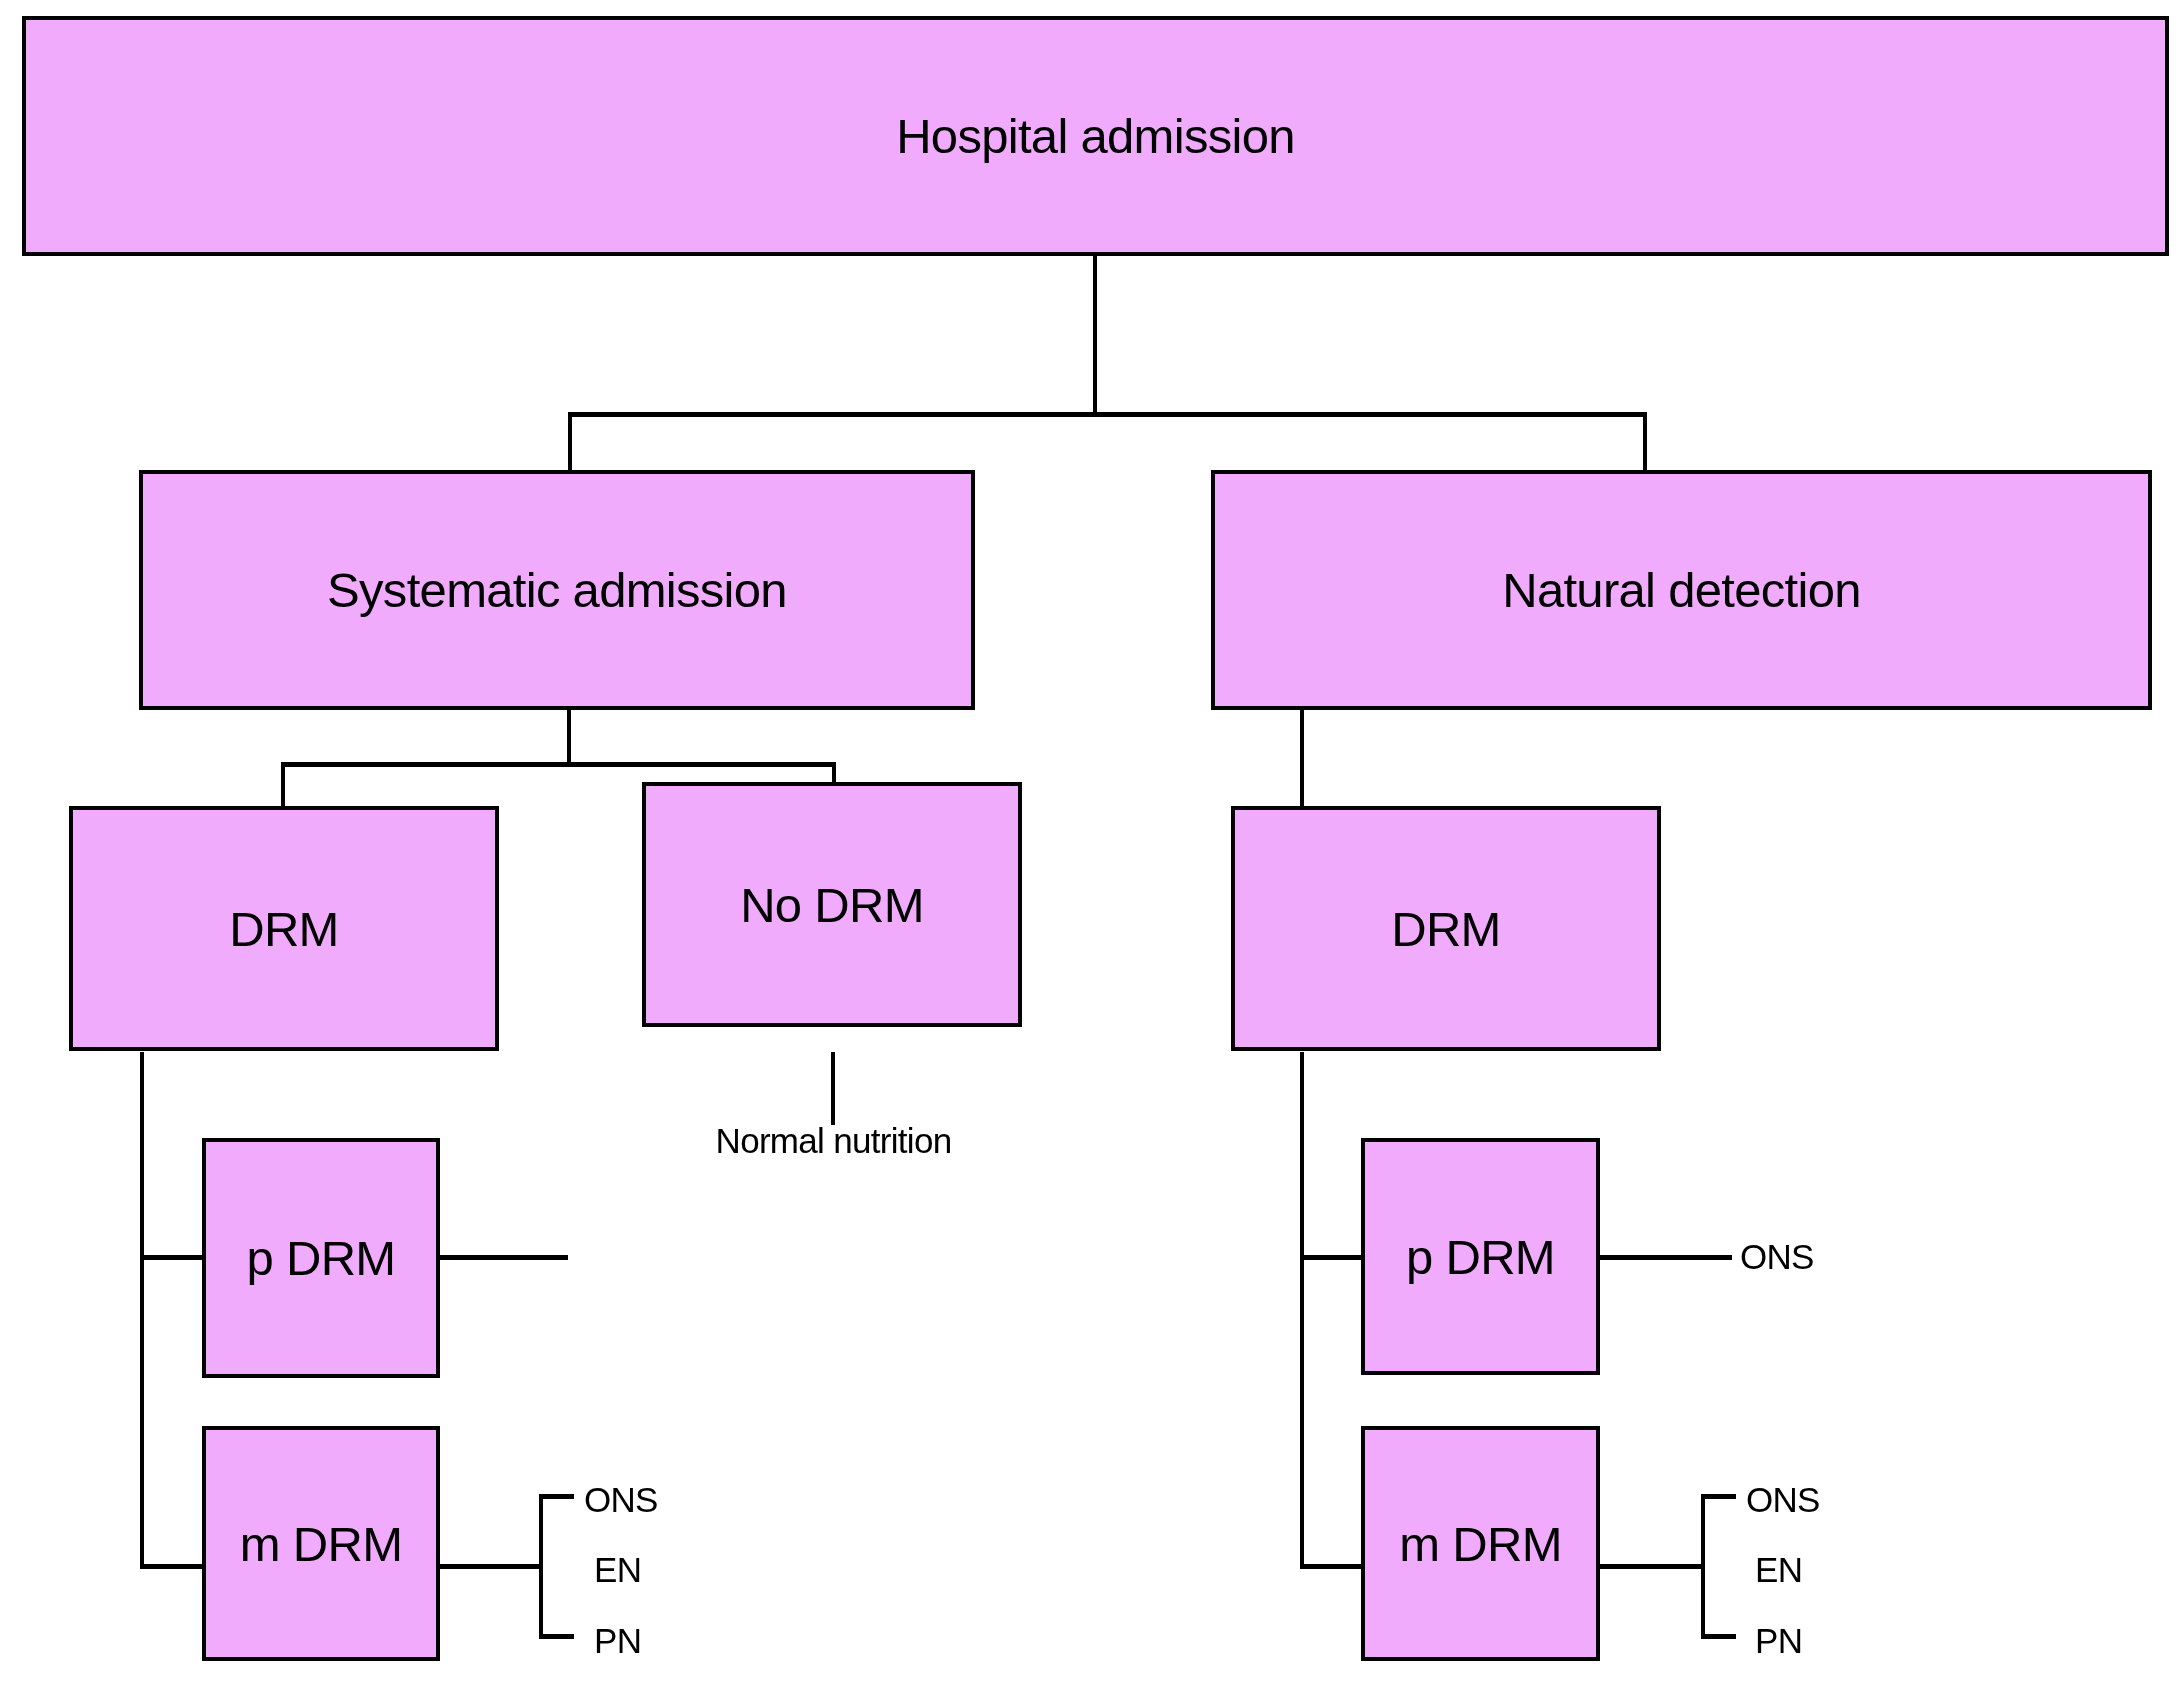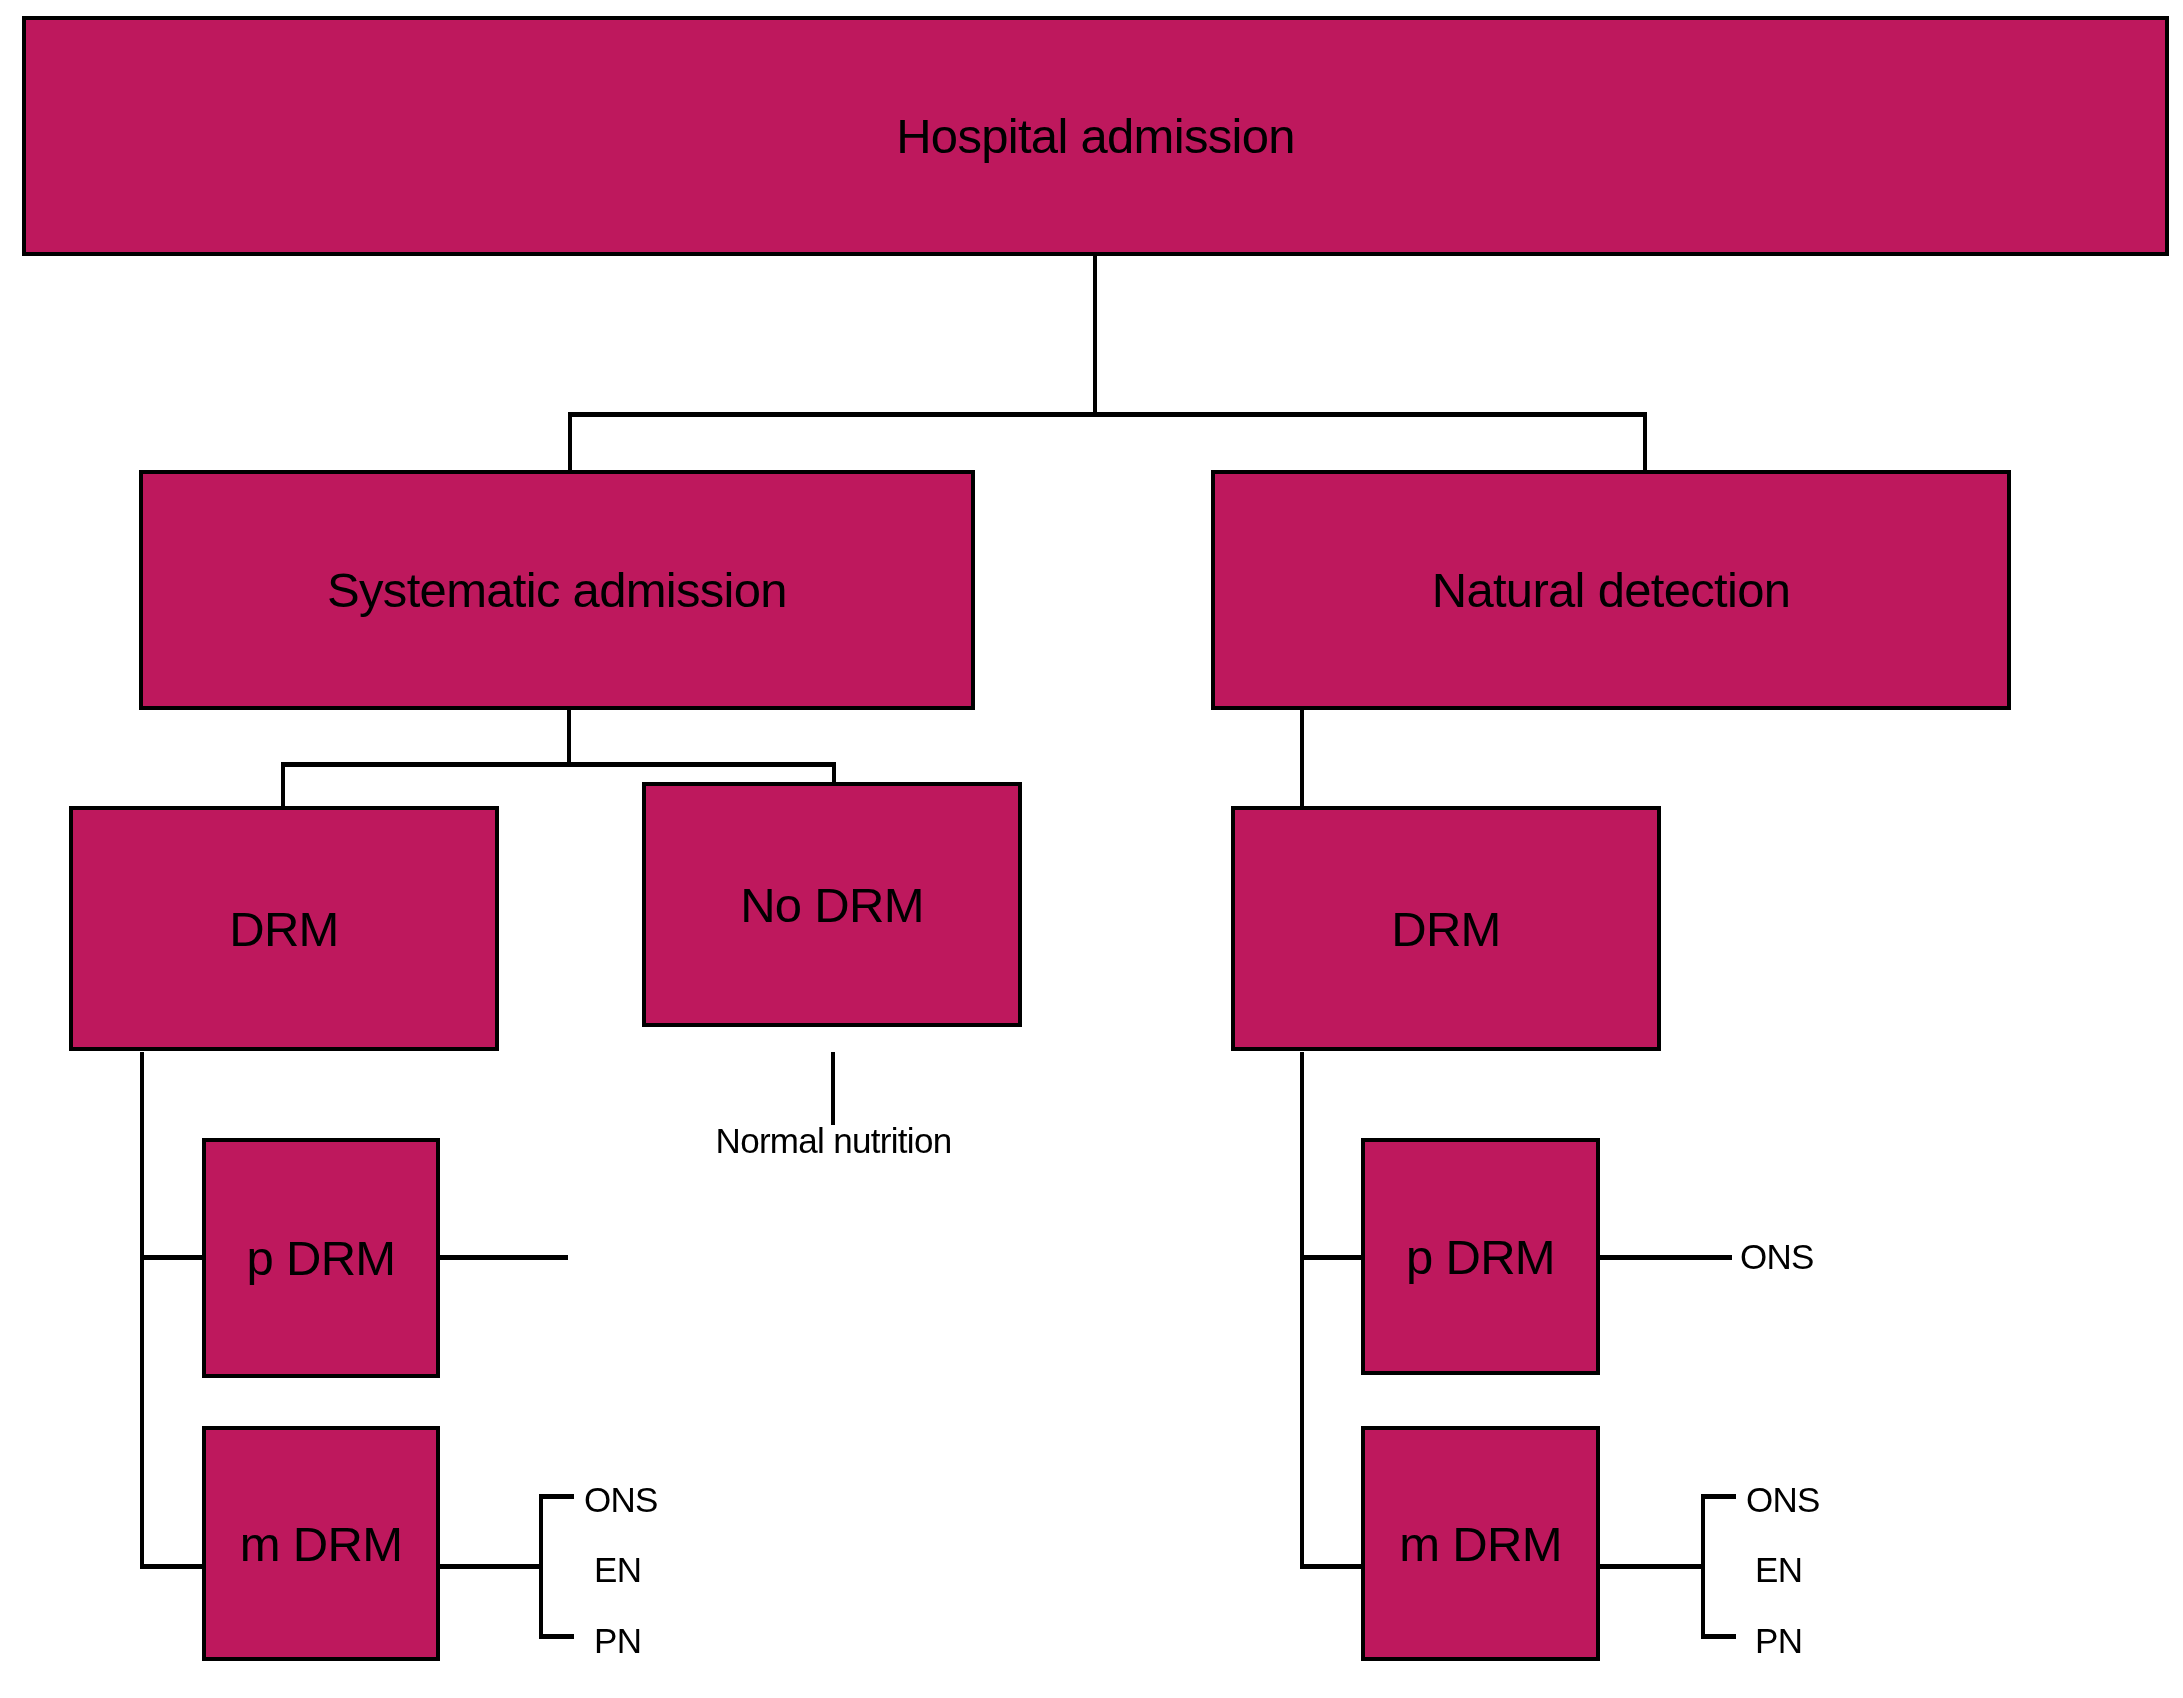--- a/index.html
+++ b/index.html
@@ -8,21 +8,21 @@
     width: 2183px;
     height: 1698px;
     background: #ffffff;
     font-family: "Liberation Sans", sans-serif;
     color: #000000;
     overflow: hidden;
   }
   .box {
     position: absolute;
     box-sizing: border-box;
-    background: #be185d;
+    background: #f0abfc;
     border-style: solid;
     border-color: #000000;
     border-width: 4.7px 4px; 
     display: flex;
     align-items: center;
     justify-content: center;
   }
   .box-label {
     font-size: 49px;
     letter-spacing: -0.7px;
@@ -43,21 +43,21 @@
     font-size: 35px;
     letter-spacing: -0.7px;
     line-height: 56px;
     white-space: nowrap;
   }
   .txt-center { text-align: center; }
 
   
   #b-admission { left: 22px;   top: 16px;   width: 2147px; height: 240px; }
   #b-screening { left: 139px;  top: 470px;  width: 836px; height: 240px; }
-  #b-detection { left: 1211px; top: 470px;  width: 800px; height: 240px; }
+  #b-detection { left: 1211px; top: 470px;  width: 941px; height: 240px; }
   #b-drm-l     { left: 69px;  top: 806px; width: 430px;  height: 245px; }
   #b-nodrm     { left: 642px;  top: 782px; width: 380px;  height: 245px; }
   #b-drm-r     { left: 1231px; top: 806px; width: 430px;  height: 245px; }
   #b-pdrm-l    { left: 202px;  top: 1138px; width: 238px;  height: 240px; }
   #b-mdrm-l    { left: 202px;  top: 1426px; width: 238px;  height: 235px; }
   #b-pdrm-r    { left: 1361px; top: 1138px; width: 239px;  height: 237px; }
   #b-mdrm-r    { left: 1361px; top: 1426px; width: 239px;  height: 235px; }
 
   
   #v-root        { left: 1093px; top: 256px;  height: 160px; }

